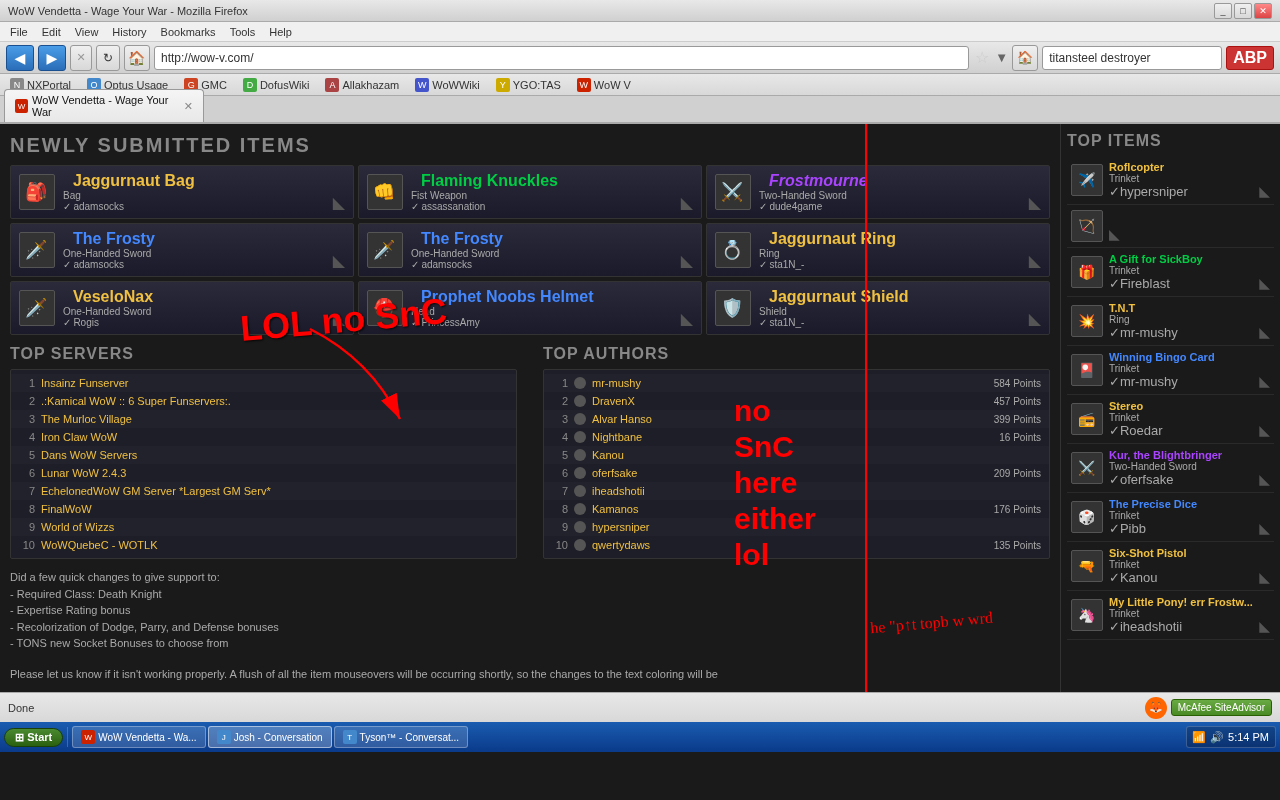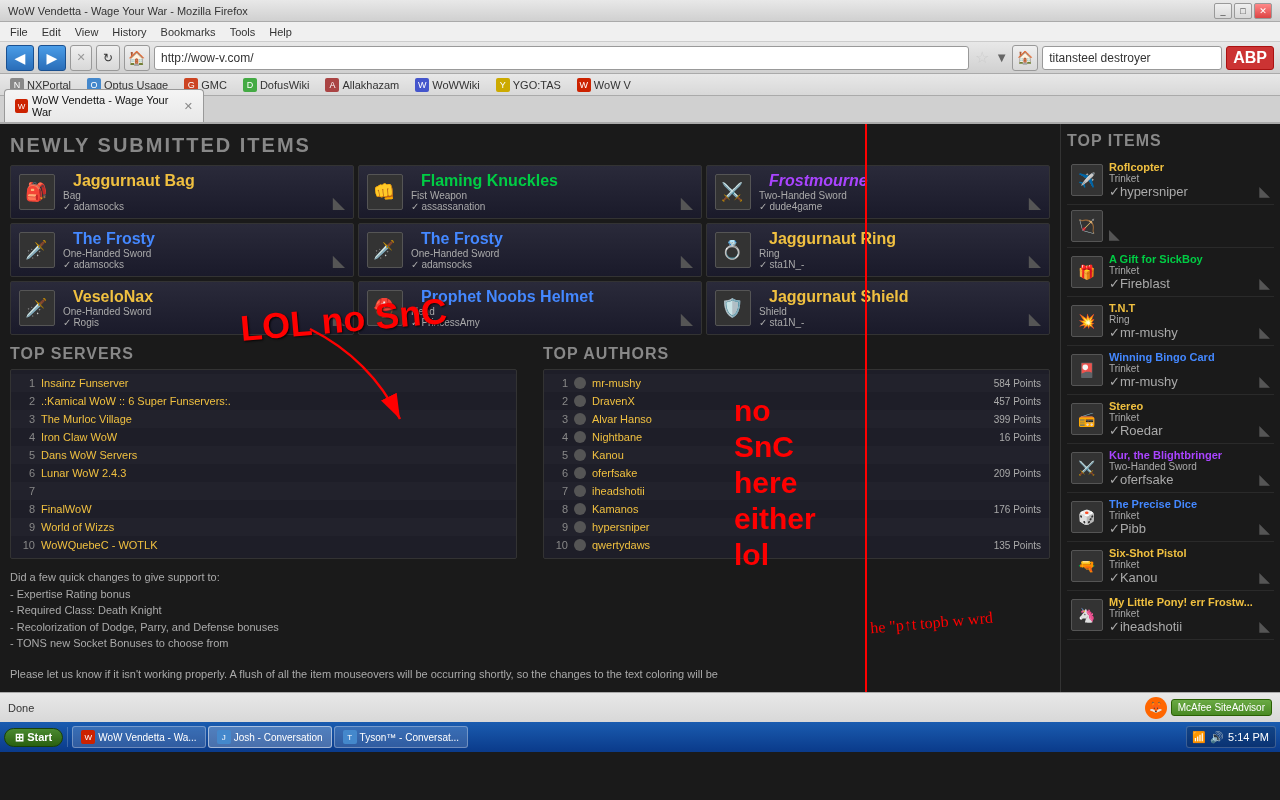--- a/index.html
+++ b/index.html
@@ -555,20 +555,21 @@
           <div class="ranked-item">
             <span class="rank-num">5</span>
             <span class="rank-name">Dans WoW Servers</span>
           </div>
           <div class="ranked-item">
             <span class="rank-num">6</span>
             <span class="rank-name">Lunar WoW 2.4.3</span>
           </div>
           <div class="ranked-item">
             <span class="rank-num">7</span>
+            <span class="rank-name">EchelonedWoW GM Server *Largest GM Serv*</span>
           </div>
           <div class="ranked-item">
             <span class="rank-num">8</span>
             <span class="rank-name">FinalWoW</span>
           </div>
           <div class="ranked-item">
             <span class="rank-num">9</span>
             <span class="rank-name">World of Wizzs</span>
           </div>
           <div class="ranked-item">
@@ -641,22 +642,22 @@
             <span class="rank-name">qwertydaws</span>
             <span class="rank-points">135 Points</span>
           </div>
         </div>
       </div>
 
     </div>
 
     <div class="quick-update">
       <div class="quick-update-text">Did a few quick changes to give support to:</div>
+      <div class="quick-update-text">- Required Class: Death Knight</div>
       <div class="quick-update-text">- Expertise Rating bonus</div>
-      <div class="quick-update-text">- Required Class: Death Knight</div>
       <div class="quick-update-text">- Recolorization of Dodge, Parry, and Defense bonuses</div>
       <div class="quick-update-text">- TONS new Socket Bonuses to choose from</div>
       <br>
       <div class="quick-update-text">Please let us know if it isn't working properly. A flush of all the item mouseovers will be occurring shortly, so the changes to the text coloring will be</div>
     </div>
 
   </div>
 
   <div class="right-sidebar">
     <div class="sidebar-title">TOP ITEMS</div>

